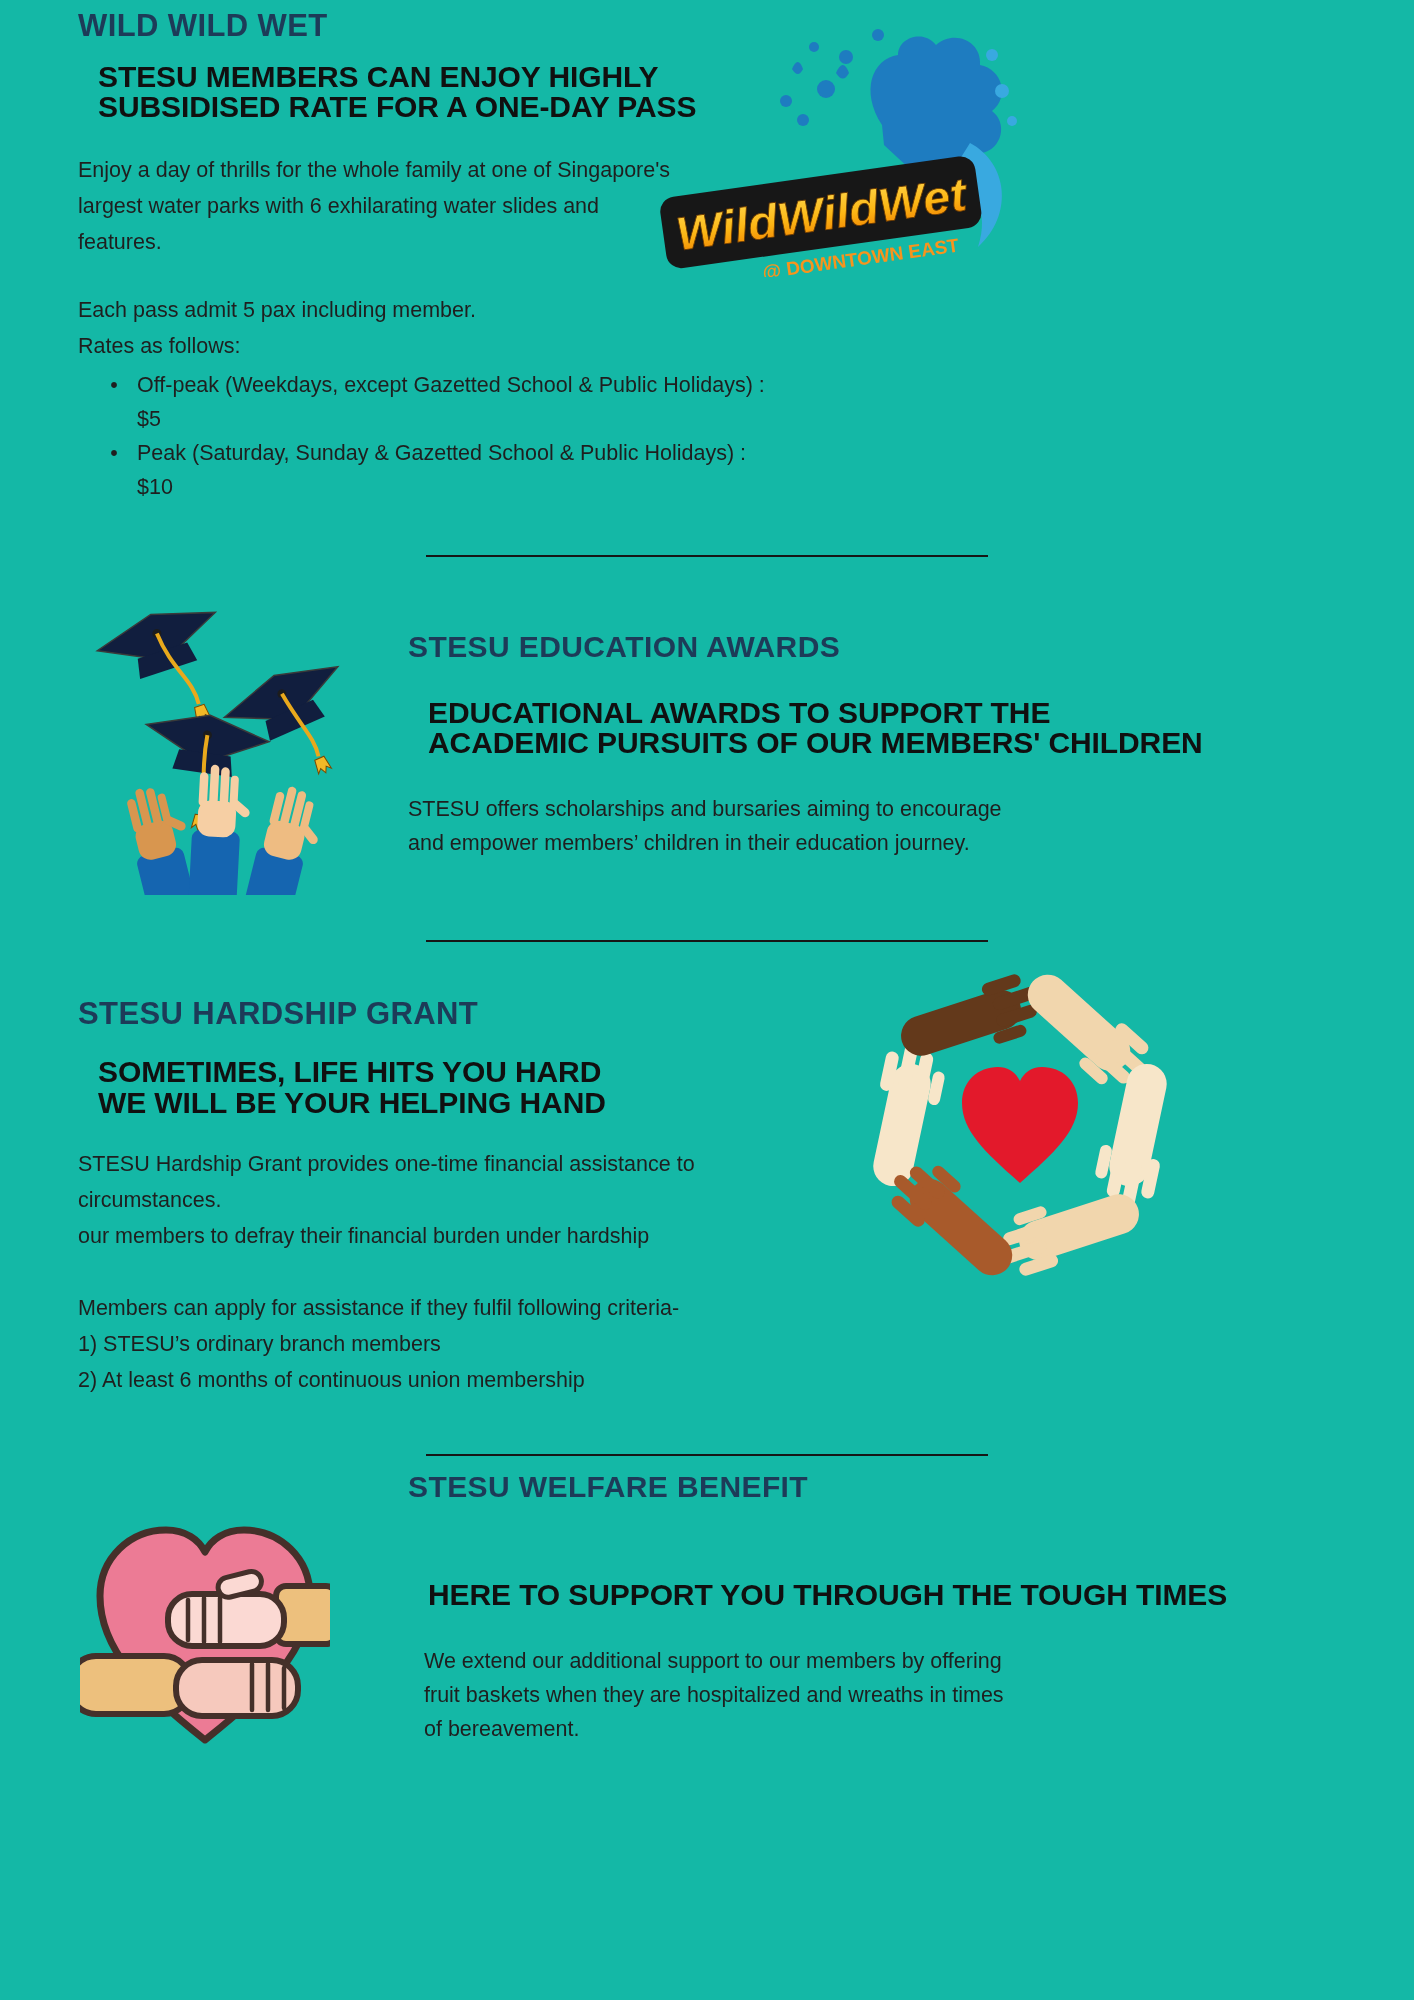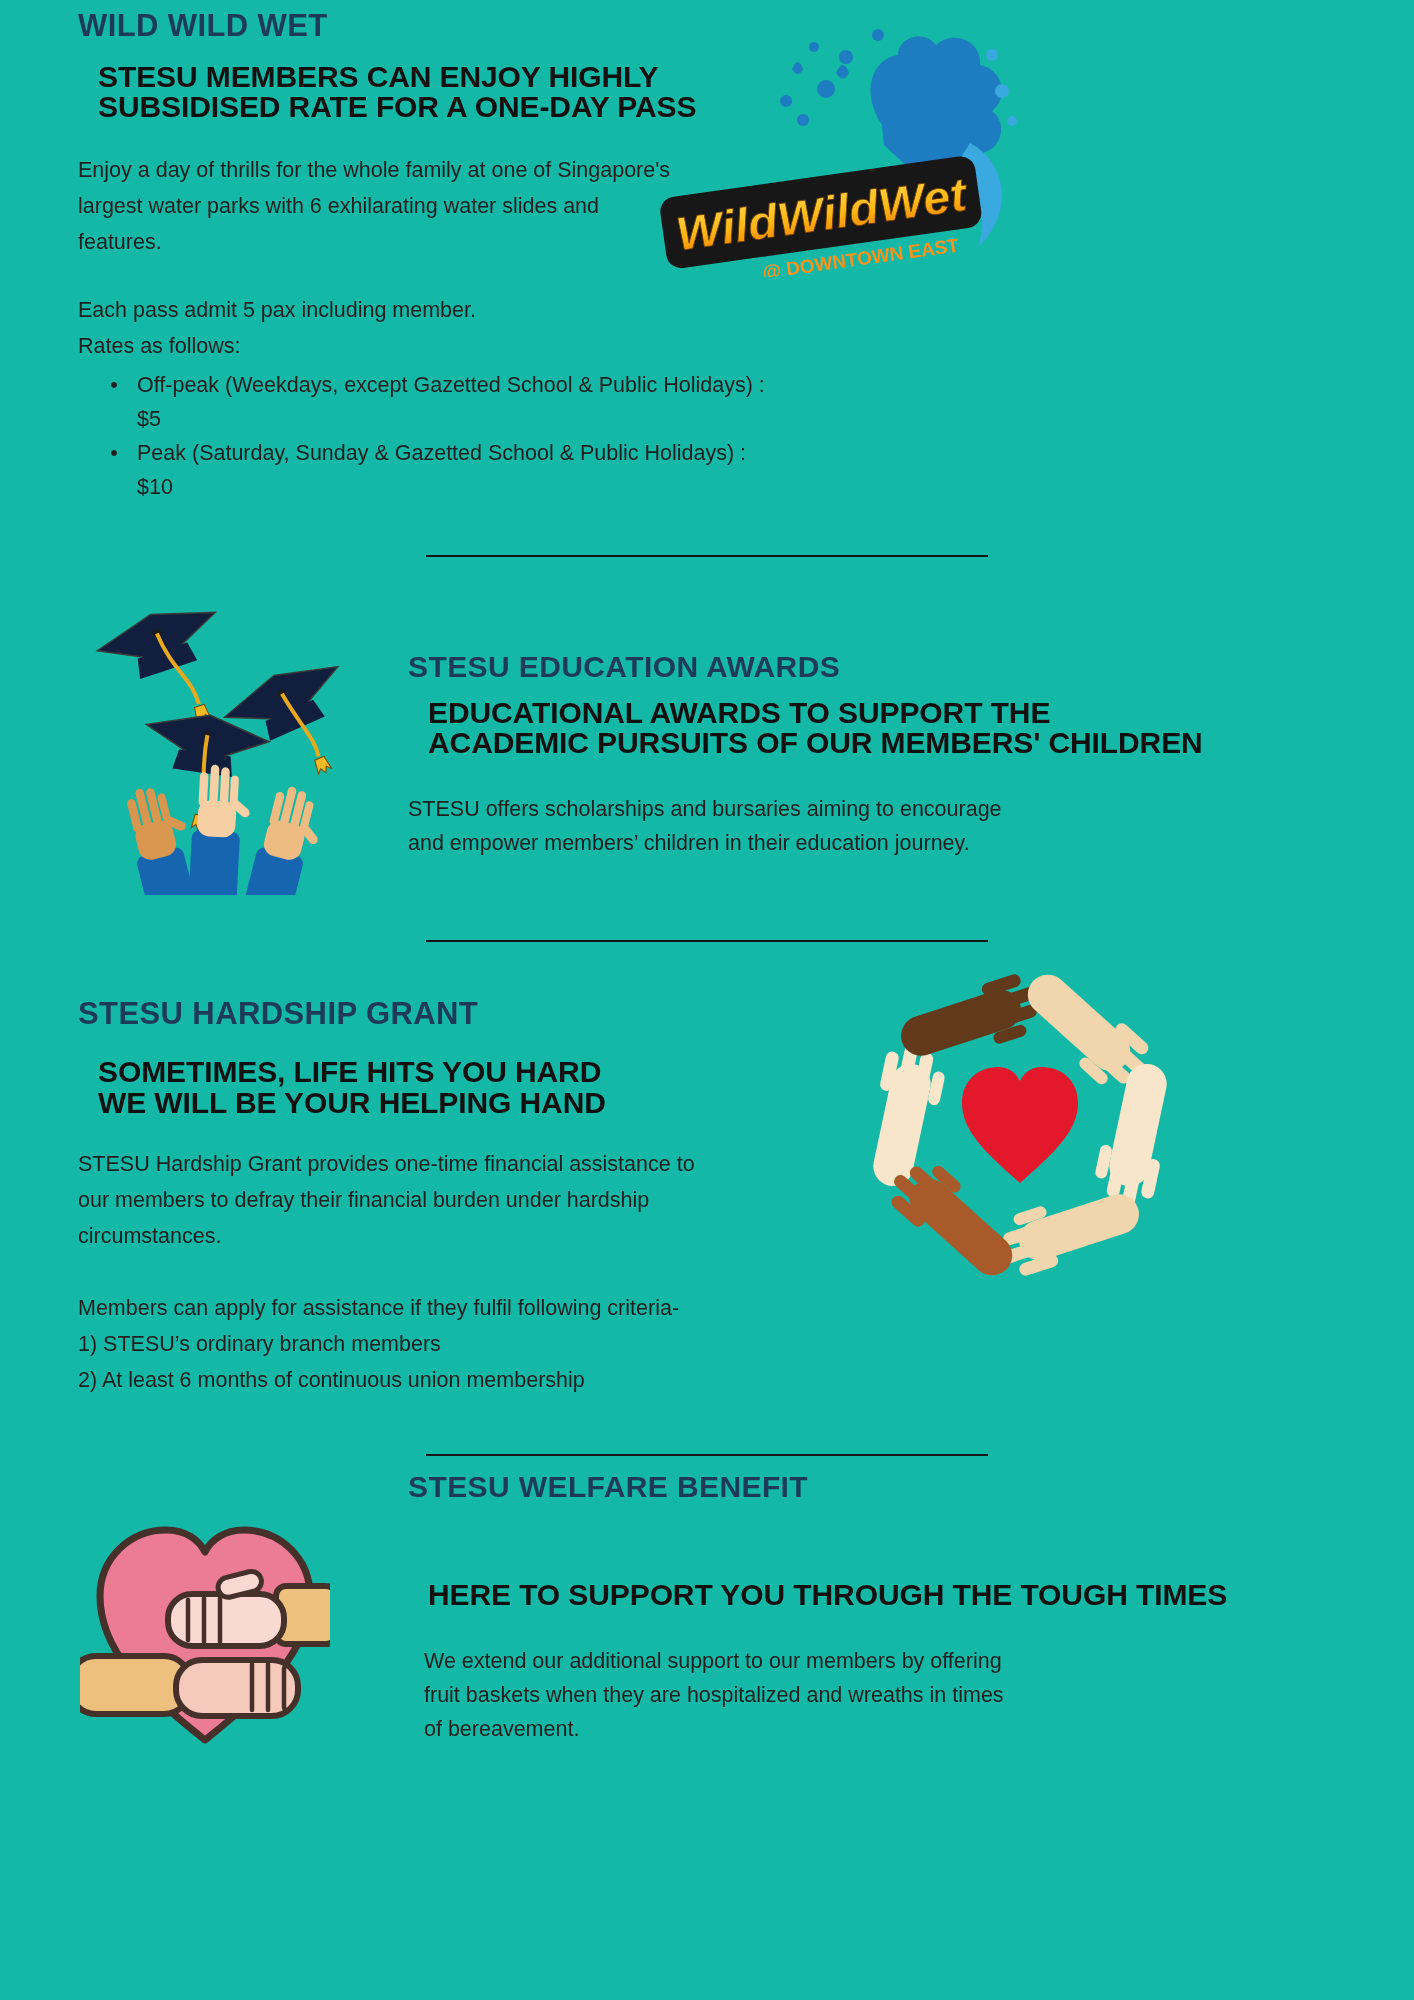--- a/index.html
+++ b/index.html
@@ -127,21 +127,21 @@
         <path d="M0,-10 C 4,28 12,42 8,62" stroke="#e9a91c" stroke-width="4" fill="none"></path>
         <use href="#tasselend" transform="translate(8,64)"></use>
       </g>
 
       <use href="#handshape" fill="#d8964f" transform="translate(62,222) rotate(-14)"></use>
       <use href="#handshape" fill="#f6cfa4" transform="translate(130,200) rotate(3)"></use>
       <use href="#handshape" fill="#eebc82" transform="translate(202,222) rotate(14)"></use>
     </svg>
   </div>
 
-  <div class="abs h1" style="left:408px; top:630px; font-size:30px;margin-top:20px;">STESU EDUCATION AWARDS</div>
+  <div class="abs h1" style="left:408px; top:630px; font-size:30px;">STESU EDUCATION AWARDS</div>
 
   <div class="abs sub" style="left:408px; top:698px;">
     <div>EDUCATIONAL AWARDS TO SUPPORT THE</div>
     <div>ACADEMIC PURSUITS OF OUR MEMBERS' CHILDREN</div>
   </div>
 
   <div class="abs bodytxt" style="left:408px; top:792px; line-height:34px;">
     <div>STESU offers scholarships and bursaries aiming to encourage</div>
     <div>and empower members’ children in their education journey.</div>
   </div>
@@ -150,22 +150,22 @@
 
   <div class="abs h1" style="left:78px; top:996px;">STESU HARDSHIP GRANT</div>
 
   <div class="abs sub" style="left:78px; top:1056px; line-height:31px;">
     <div>SOMETIMES, LIFE HITS YOU HARD</div>
     <div>WE WILL BE YOUR HELPING HAND</div>
   </div>
 
   <div class="abs bodytxt" style="left:78px; top:1146px;">
     <div>STESU Hardship Grant provides one-time financial assistance to</div>
+    <div>circumstances.</div>
     <div>our members to defray their financial burden under hardship</div>
-    <div>circumstances.</div>
   </div>
 
   <div class="abs bodytxt" style="left:78px; top:1290px;">
     <div>Members can apply for assistance if they fulfil following criteria-</div>
     <div>1) STESU’s ordinary branch members</div>
     <div>2) At least 6 months of continuous union membership</div>
   </div>
 
   <div class="abs" style="left:858px; top:945px; width:325px; height:360px;">
     <svg width="325" height="360" viewBox="0 0 325 360">

